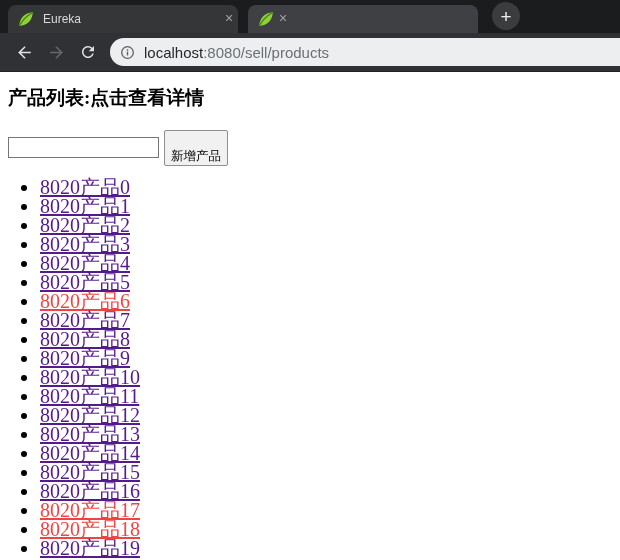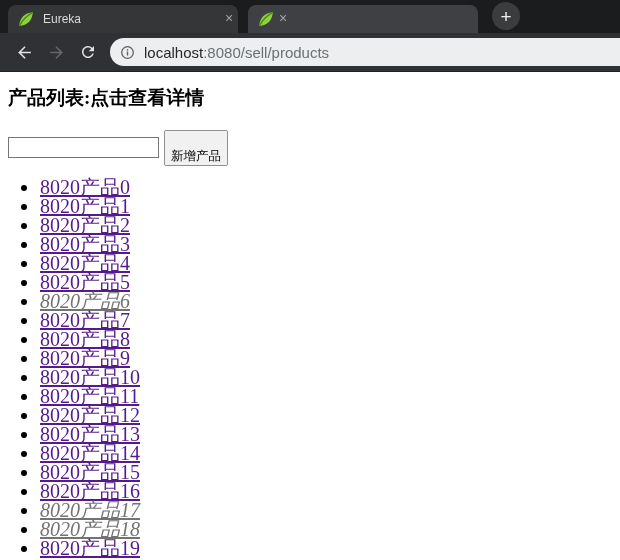--- a/index.html
+++ b/index.html
@@ -85,21 +85,21 @@
   .formrow button {
     margin-left: 5px; height: 24px;
     background: #f1f1f1; border: 1px solid #8f8f8f; border-radius: 2px;
     font-size: 12.5px; color: #000; padding: 17px 6px;
     font-family: "Liberation Sans", sans-serif;
   }
   ul.products { margin: 12px 0 0 0; padding-left: 32px; list-style: disc; color: #000; }
   ul.products li { font-size: 20px; line-height: 19px; }
   ul.products a { text-decoration: underline; cursor: pointer; }
   ul.products a.visited   { color: #551a8b; }
-  ul.products a.unvisited { color: #737373; font-style: italic; }
+  ul.products a.unvisited { color: #ef4444; }
 </style>
 </head>
 <body>
 
 <div class="window">
 
   <div class="tabbar">
     <div class="tab inactive">
       <span class="favicon">
         <svg viewBox="0 0 16 16" width="16" height="16">

